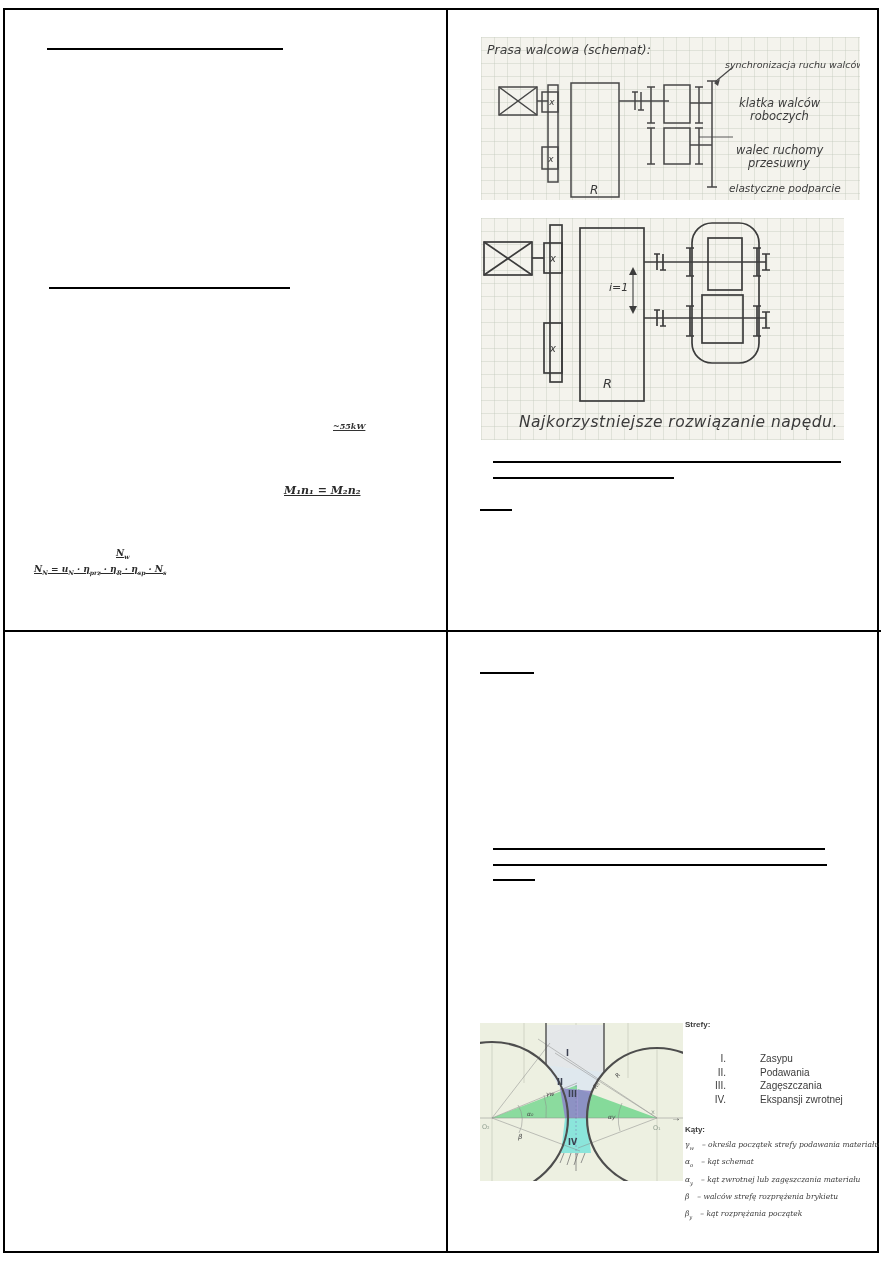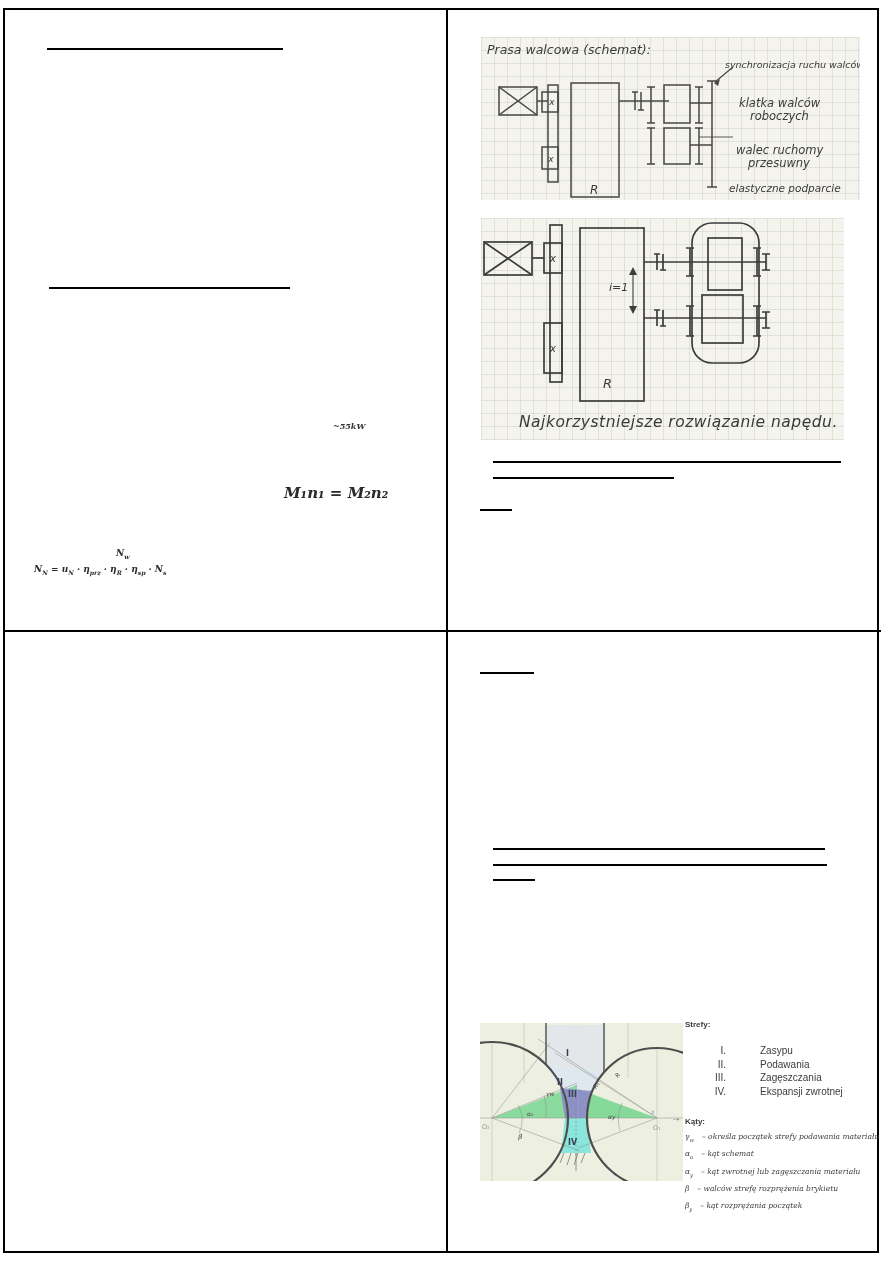--- a/index.html
+++ b/index.html
@@ -2,34 +2,34 @@
 <html><head>
 <meta charset="utf-8">
 <style>
   html,body{margin:0;padding:0;background:#fff;}
   .page{position:relative;width:893px;height:1263px;background:#fff;overflow:hidden;
         font-family:"Liberation Sans",sans-serif;color:#222;}
   .frame{position:absolute;left:3px;top:8px;width:876px;height:1245px;border:2px solid #000;box-sizing:border-box;}
   .divider-v{position:absolute;left:446px;top:8px;width:2px;height:1245px;background:#000;}
   .divider-h{position:absolute;left:3px;top:630px;width:878px;height:2px;background:#000;}
   .rule{position:absolute;height:2px;background:#000;}
-  .formula{position:absolute;font-family:"DejaVu Serif",serif;font-style:italic;color:#2a2a2a;white-space:nowrap;}
+  .formula{position:absolute;font-family:"DejaVu Serif",serif;font-style:italic;color:#2a2a2a;white-space:nowrap;text-decoration:underline;}
   .formula sub{font-size:68%;}
   .f-power{left:333px;top:421px;font-size:8px;font-weight:bold;color:#333;}
-  .f-mom{left:284px;top:484px;font-size:15px;font-weight:bold;}
+  .f-mom{left:284px;top:484px;font-size:11px;font-weight:bold;}
   .f-nw{left:116px;top:548px;font-size:9px;font-weight:bold;}
   .f-drive{left:34px;top:564px;font-size:9px;font-weight:bold;}
   .figsvg{position:absolute;display:block;}
   .fig1{left:481px;top:37px;}
   .fig2{left:481px;top:218px;}
   .zones{left:480px;top:1023px;}
   svg text{font-family:"DejaVu Sans",sans-serif;}
   .hand{font-style:italic;fill:#3a3a3a;}
   .legend{position:absolute;left:685px;top:1019px;width:200px;color:#3b3b3b;}
-  .lg-title{font-size:8px;font-weight:bold;line-height:12px;margin-bottom:13px;}
+  .lg-title{font-size:8px;font-weight:bold;line-height:12px;margin-bottom:21px;}
   .lg-title.kt{margin-top:18px;margin-bottom:2px;}
   .zrow{font-size:10px;line-height:13.6px;padding-left:26px;}
   .znum{display:inline-block;min-width:15px;text-align:right;}
   .zlab{margin-left:34px;}
   .arow{font-family:"DejaVu Serif",serif;font-style:italic;font-size:7.5px;line-height:13.6px;white-space:nowrap;}
   .arow sub{font-size:70%;}
   .adesc{margin-left:8px;}
   .axis-arrow{position:absolute;left:671px;top:1112px;font-size:10px;color:#555;}
 </style>
 </head>

